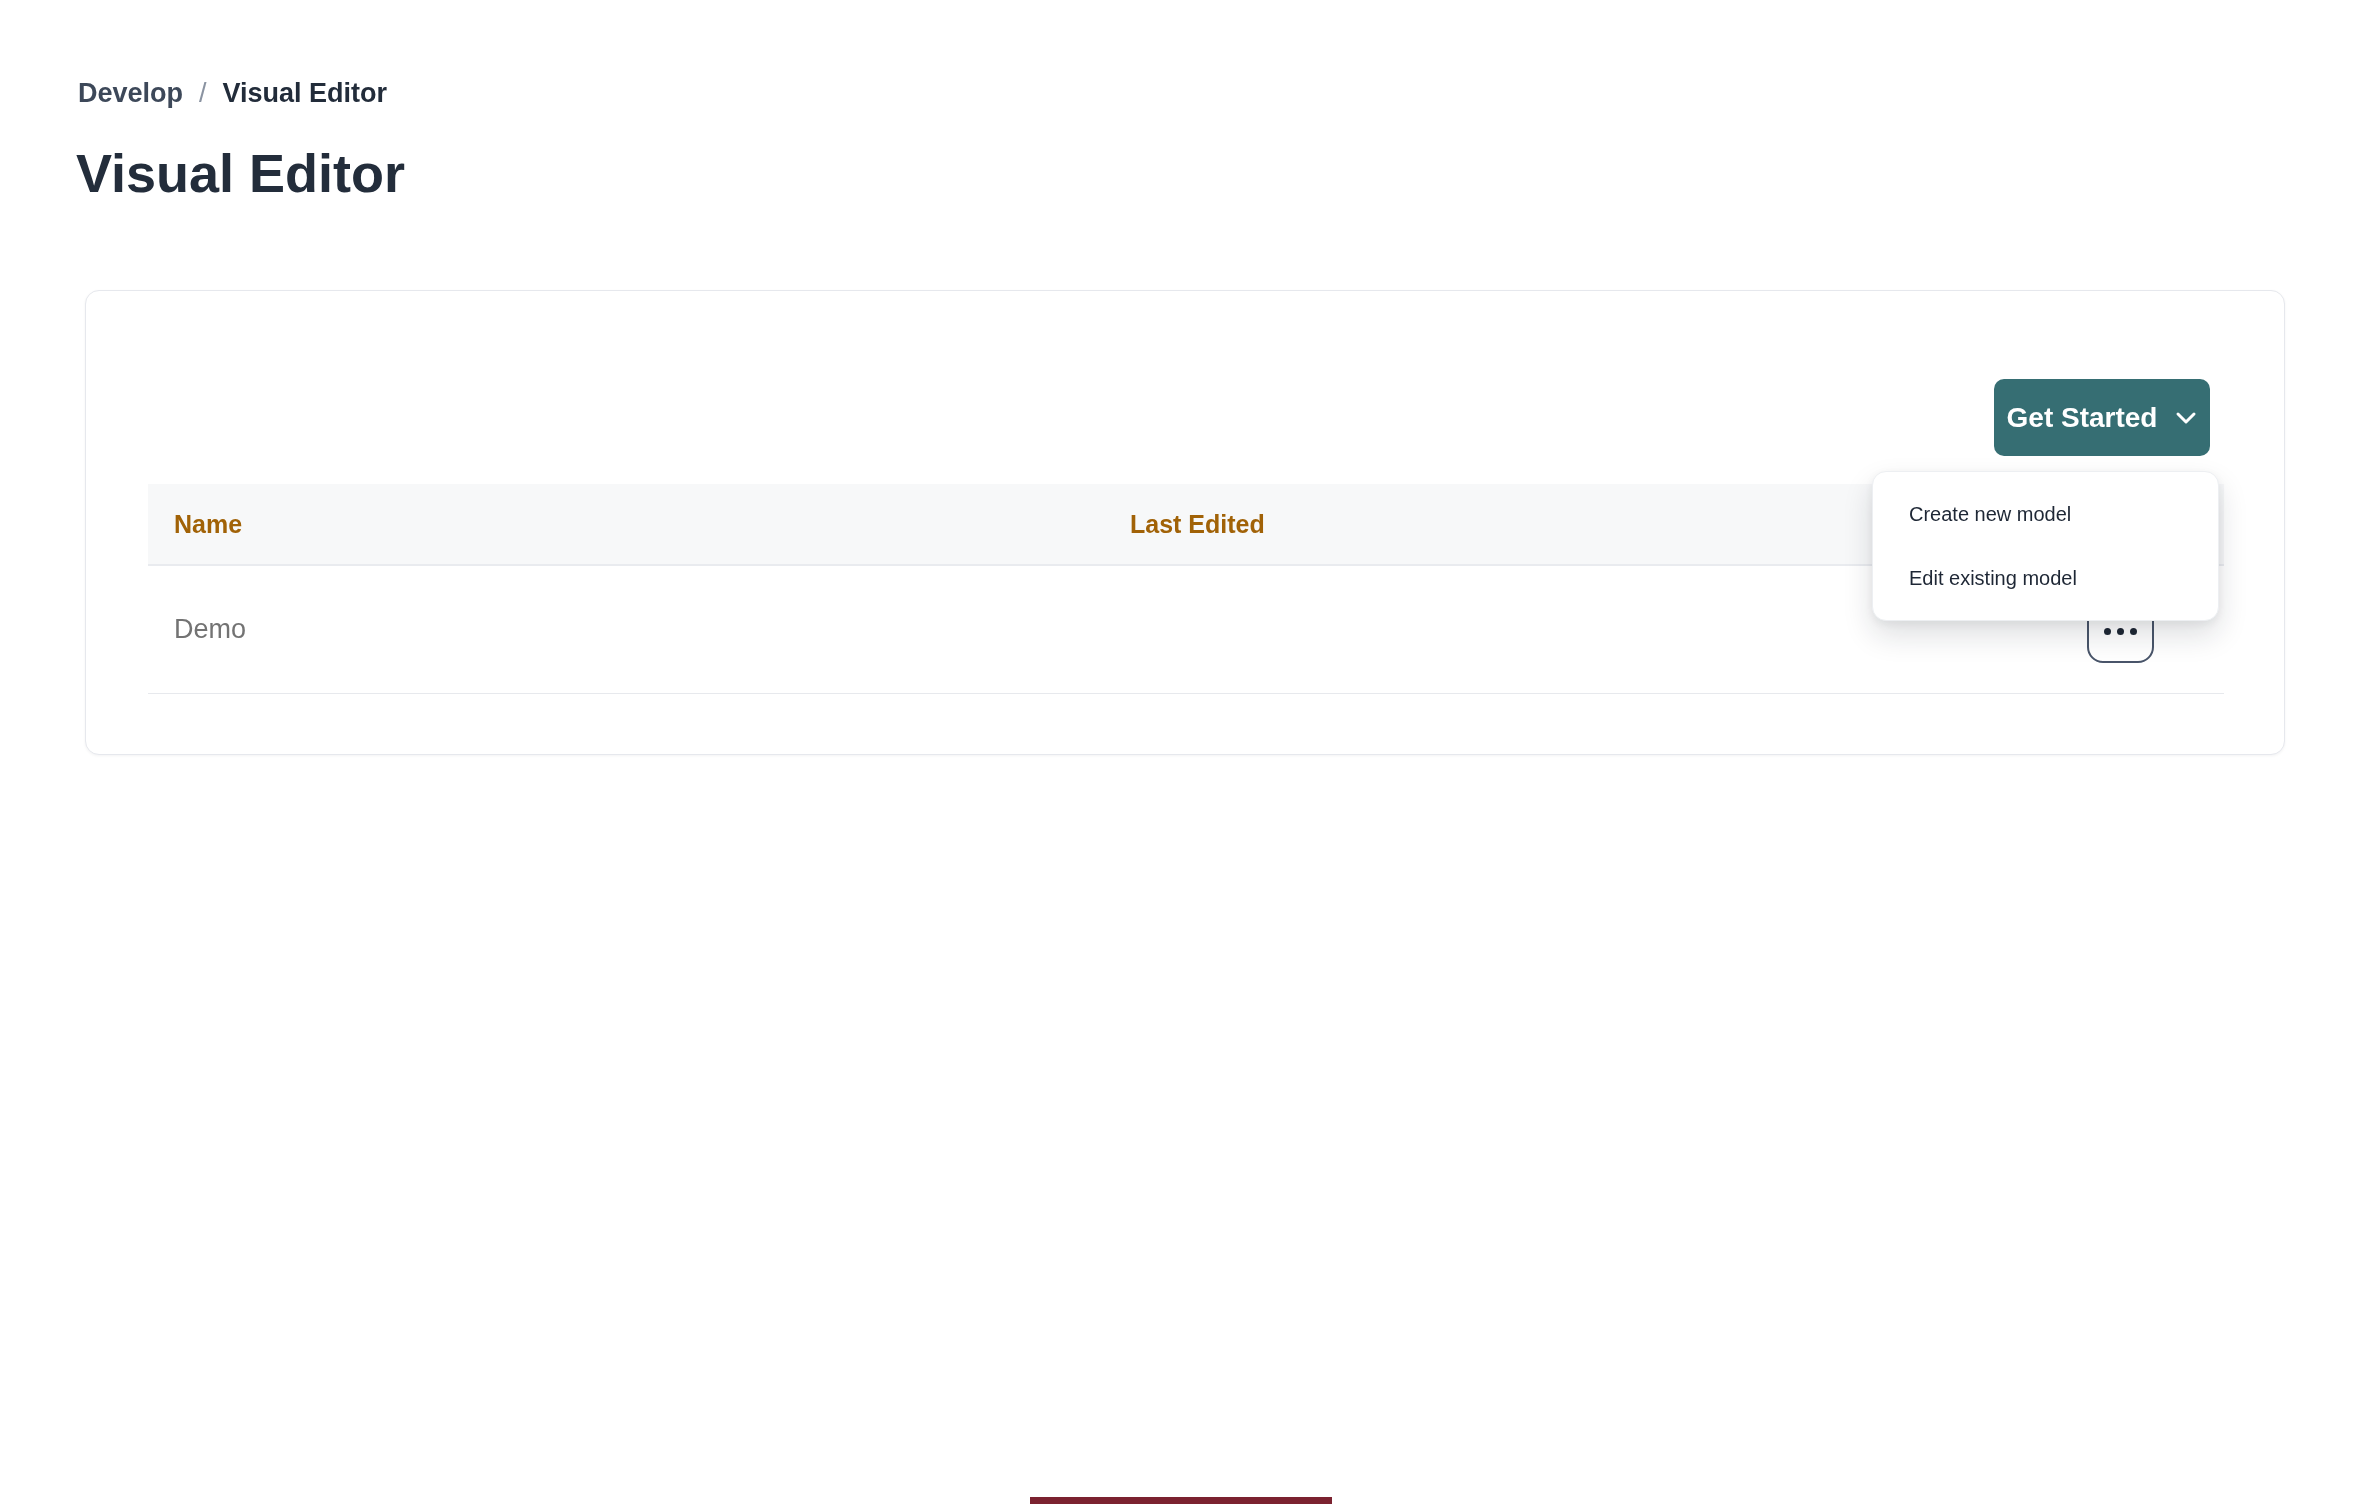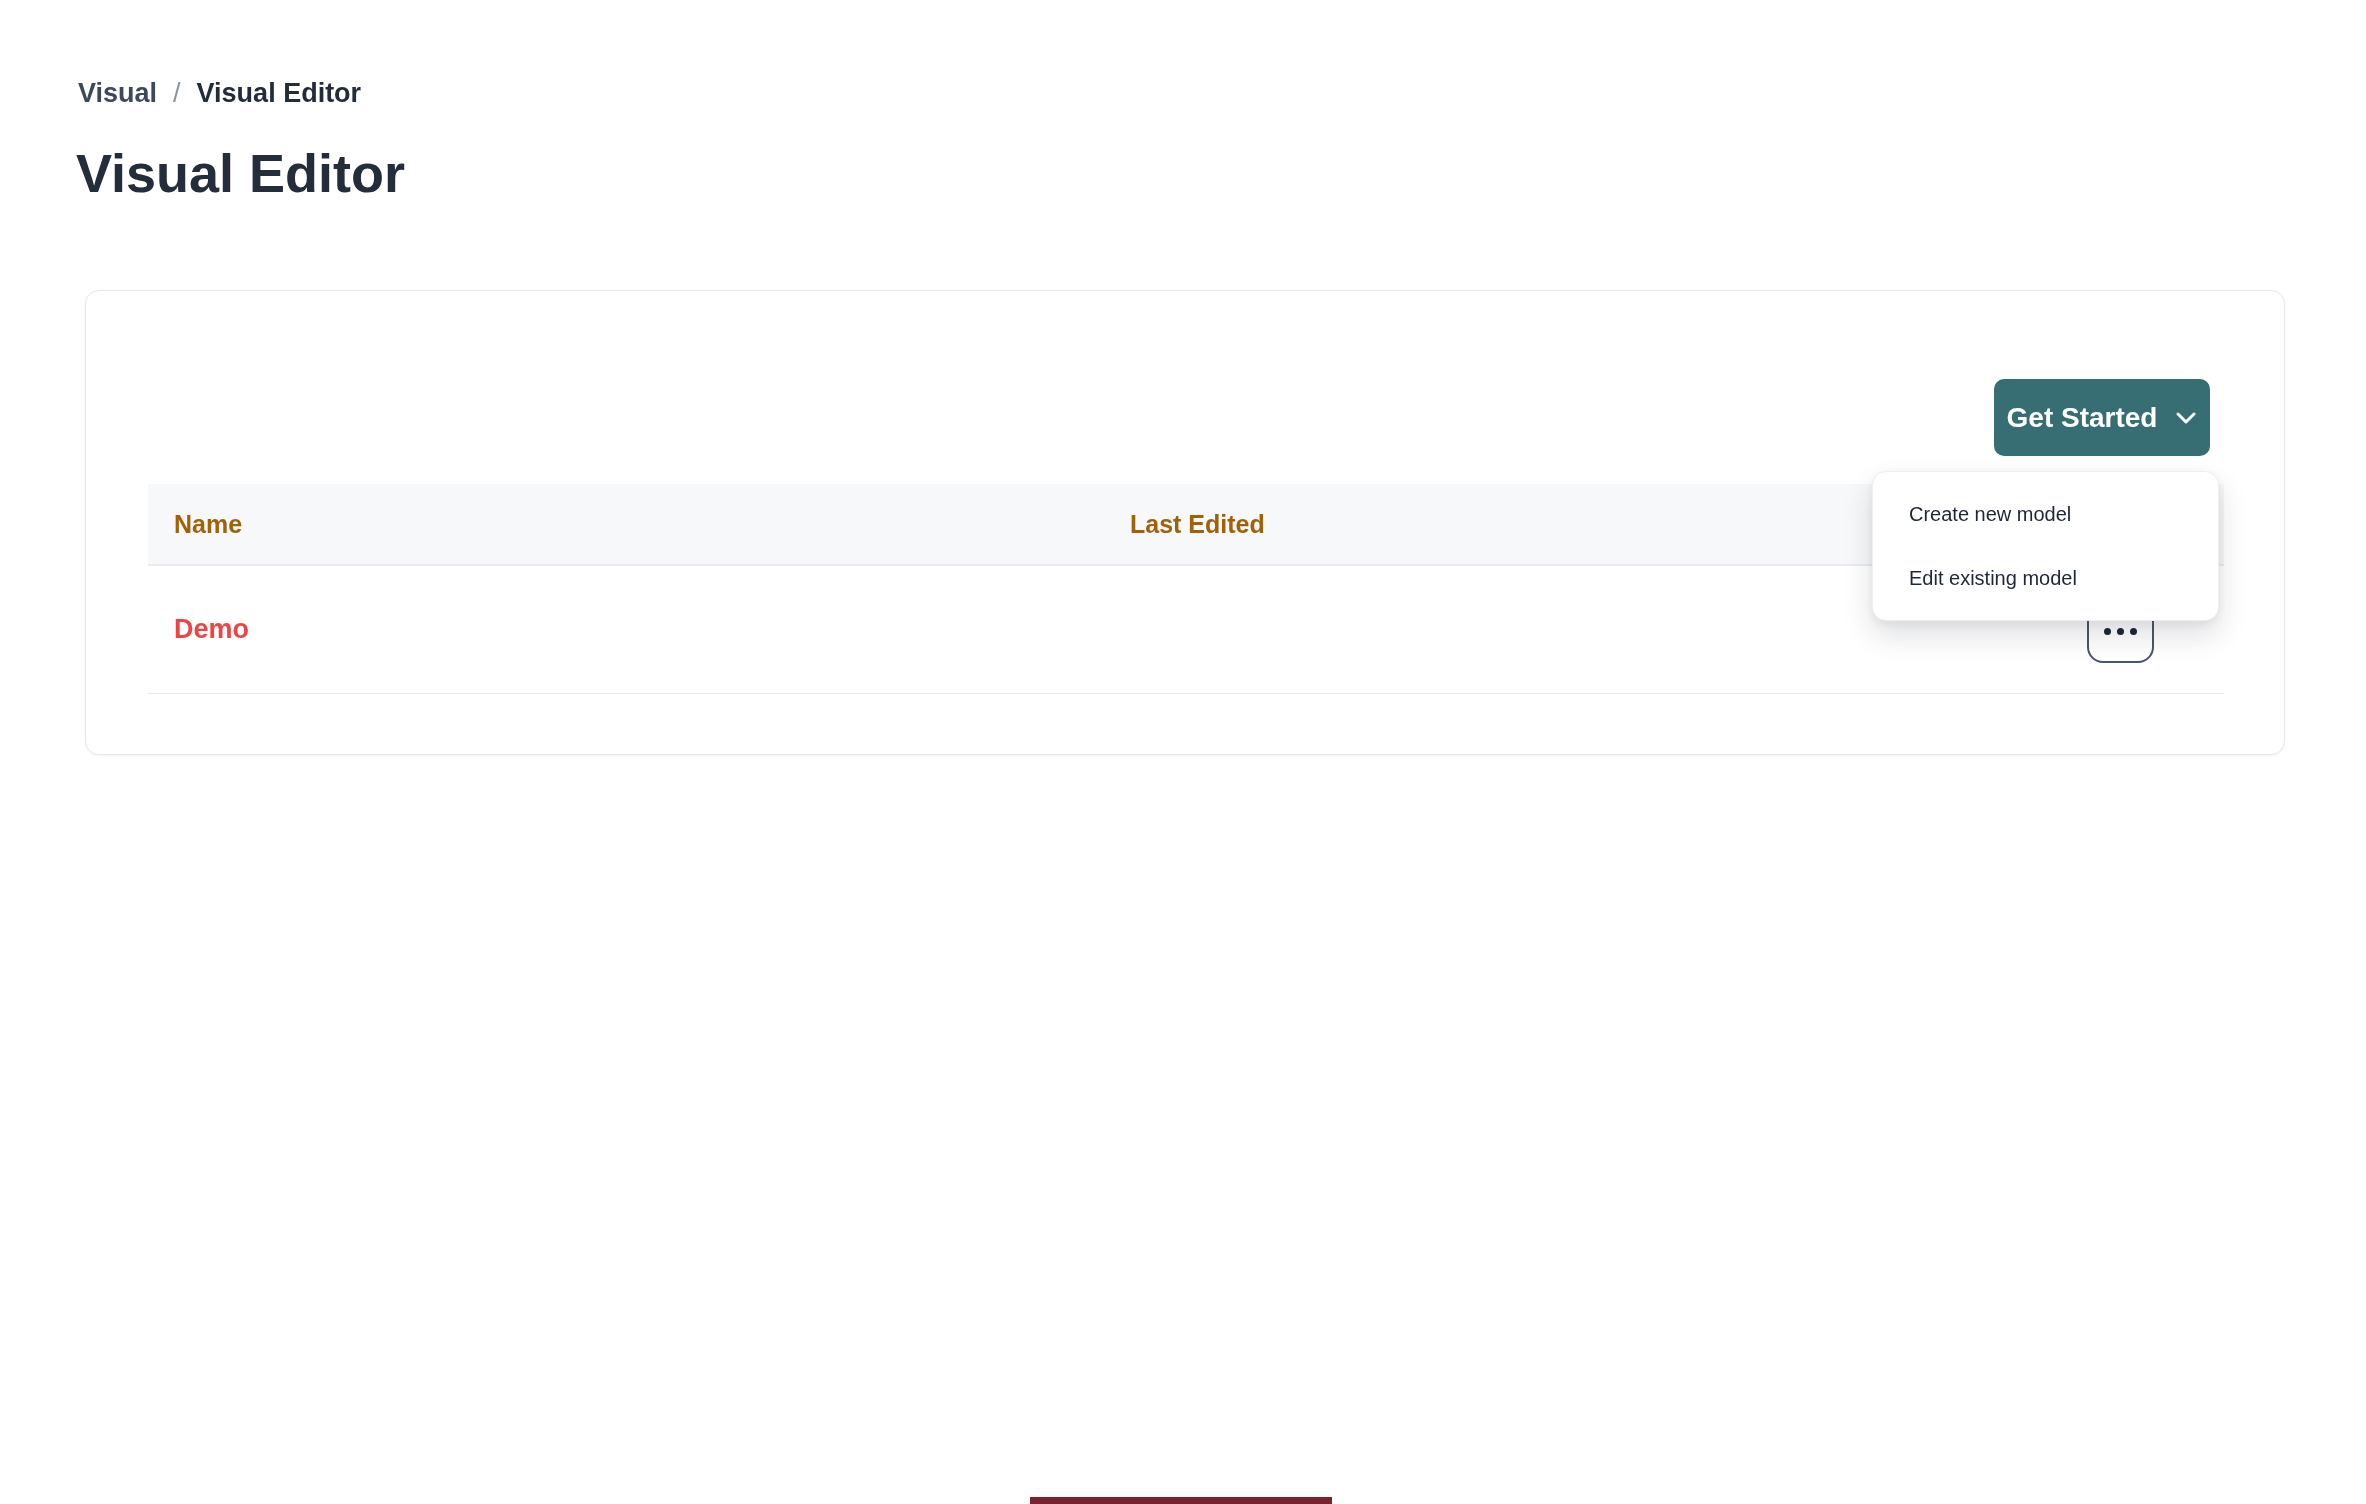--- a/index.html
+++ b/index.html
@@ -159,23 +159,23 @@
   }
   .cell {
     position: absolute;
     top: 0;
     height: 127px;
     display: flex;
     align-items: center;
   }
   .cell-name { left: 26px; }
   .name-link {
-    color: #ef4444;
-    font-size: 27px;
-    font-weight: 700;
+    color: #737373;
+    font-size: 27px;
+    font-weight: 400;
     text-decoration: none;
     cursor: pointer;
   }
   .cell-date {
     left: 982px;
     color: #2f707a;
     font-size: 27px;
     font-weight: 400;
   }
 
@@ -236,21 +236,21 @@
     height: 7px;
     background: #7b2230;
   }
 </style>
 </head>
 <body>
 
 <div class="screen">
 
   <nav class="breadcrumb">
-    <a class="crumb-link">Visual</a>
+    <a class="crumb-link">Develop</a>
     <span class="crumb-sep">/</span>
     <span class="crumb-current">Visual Editor</span>
   </nav>
 
   <h1 class="page-title">Visual Editor</h1>
 
   <section class="card">
 
 
     <button class="get-started-btn">

